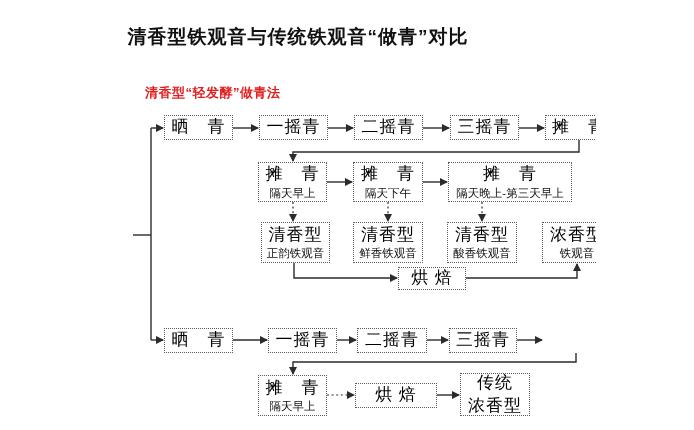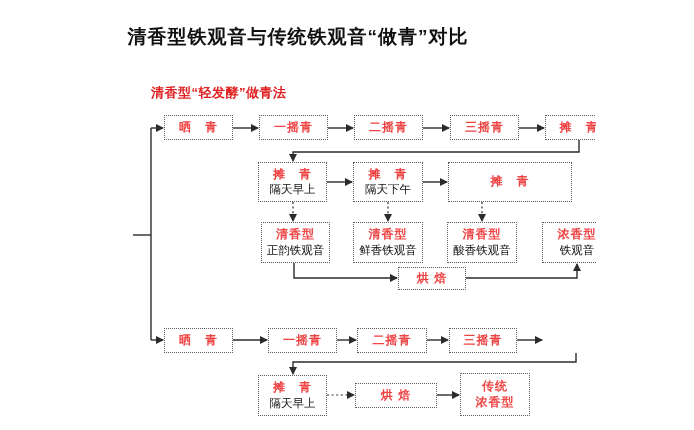--- a/index.html
+++ b/index.html
@@ -5,21 +5,21 @@
   *{margin:0;padding:0;box-sizing:border-box}
   html,body{width:694px;height:430px;background:#ffffff;font-family:"Liberation Sans",sans-serif}
   .stage{position:relative;width:596px;height:430px;overflow:hidden;background:#fff}
   .title{position:absolute;top:24px;left:0;width:100%;text-align:center;
          font-size:19px;font-weight:bold;color:#111;letter-spacing:1px}
   .method-label{position:absolute;font-size:13px;font-weight:bold;
          color:var(--accent-red,#e02020);letter-spacing:.5px;white-space:nowrap}
   .box{position:absolute;border:1px dotted #5a5a5a;background:#fff;
        display:flex;flex-direction:column;align-items:center;justify-content:center;
        line-height:1.3;text-align:center;z-index:2}
-  .box .t{font-size:12px;font-weight:bold;color:#ef4444;letter-spacing:1px;white-space:nowrap}
+  .box .t{font-size:17px;font-weight:normal;color:#000000;letter-spacing:1px;white-space:nowrap}
   .box .s{font-size:11.5px;font-weight:normal;color:#111;white-space:nowrap}
   svg.wires{position:absolute;left:0;top:0;z-index:1}
   .wire{fill:none;stroke:var(--line,#2b2b2b);stroke-width:1.4}
   .wire.dotted{stroke-dasharray:2 2.6;stroke-width:1.2}
   .ah{fill:var(--line,#2b2b2b)}
 </style>
 </head>
 <body>
 
 <div class="stage">
@@ -59,21 +59,21 @@
     <path class="wire" d="M517 340 H542" marker-end="url(#ah)"></path>
 
     <path class="wire" d="M576 353 V362 H293 V374" marker-end="url(#ah)"></path>
 
     <path class="wire dotted" d="M327 395 H354" marker-end="url(#ah)"></path>
     <path class="wire" d="M437 395 H459" marker-end="url(#ah)"></path>
   </svg>
 
   <div class="title">清香型铁观音与传统铁观音“做青”对比</div>
 
-  <div class="method-label" style="left:151px;top:84px">清香型“轻发酵”做青法</div>
+  <div class="method-label" style="left:145px;top:84px">清香型“轻发酵”做青法</div>
 
 
   <div class="box" style="left:164px;top:115px;width:69px;height:25px">
     <span class="t">晒　青</span>
     </div>
   <div class="box" style="left:259px;top:115px;width:69px;height:25px">
     <span class="t">一摇青</span>
     </div>
   <div class="box" style="left:354px;top:115px;width:69px;height:25px">
     <span class="t">二摇青</span>
@@ -88,20 +88,21 @@
   <div class="box" style="left:258px;top:162px;width:69px;height:40px">
     <span class="t">摊　青</span>
     <span class="s">隔天早上</span>
     </div>
   <div class="box" style="left:353px;top:162px;width:70px;height:40px">
     <span class="t">摊　青</span>
     <span class="s">隔天下午</span>
     </div>
   <div class="box" style="left:448px;top:162px;width:124px;height:40px">
     <span class="t">摊　青</span>
+    <span class="s">隔天晚上-第三天早上</span>
     </div>
 
   <div class="box" style="left:261px;top:222px;width:69px;height:41px">
     <span class="t">清香型</span>
     <span class="s">正韵铁观音</span>
     </div>
   <div class="box" style="left:353px;top:222px;width:70px;height:41px">
     <span class="t">清香型</span>
     <span class="s">鲜香铁观音</span>
     </div>

